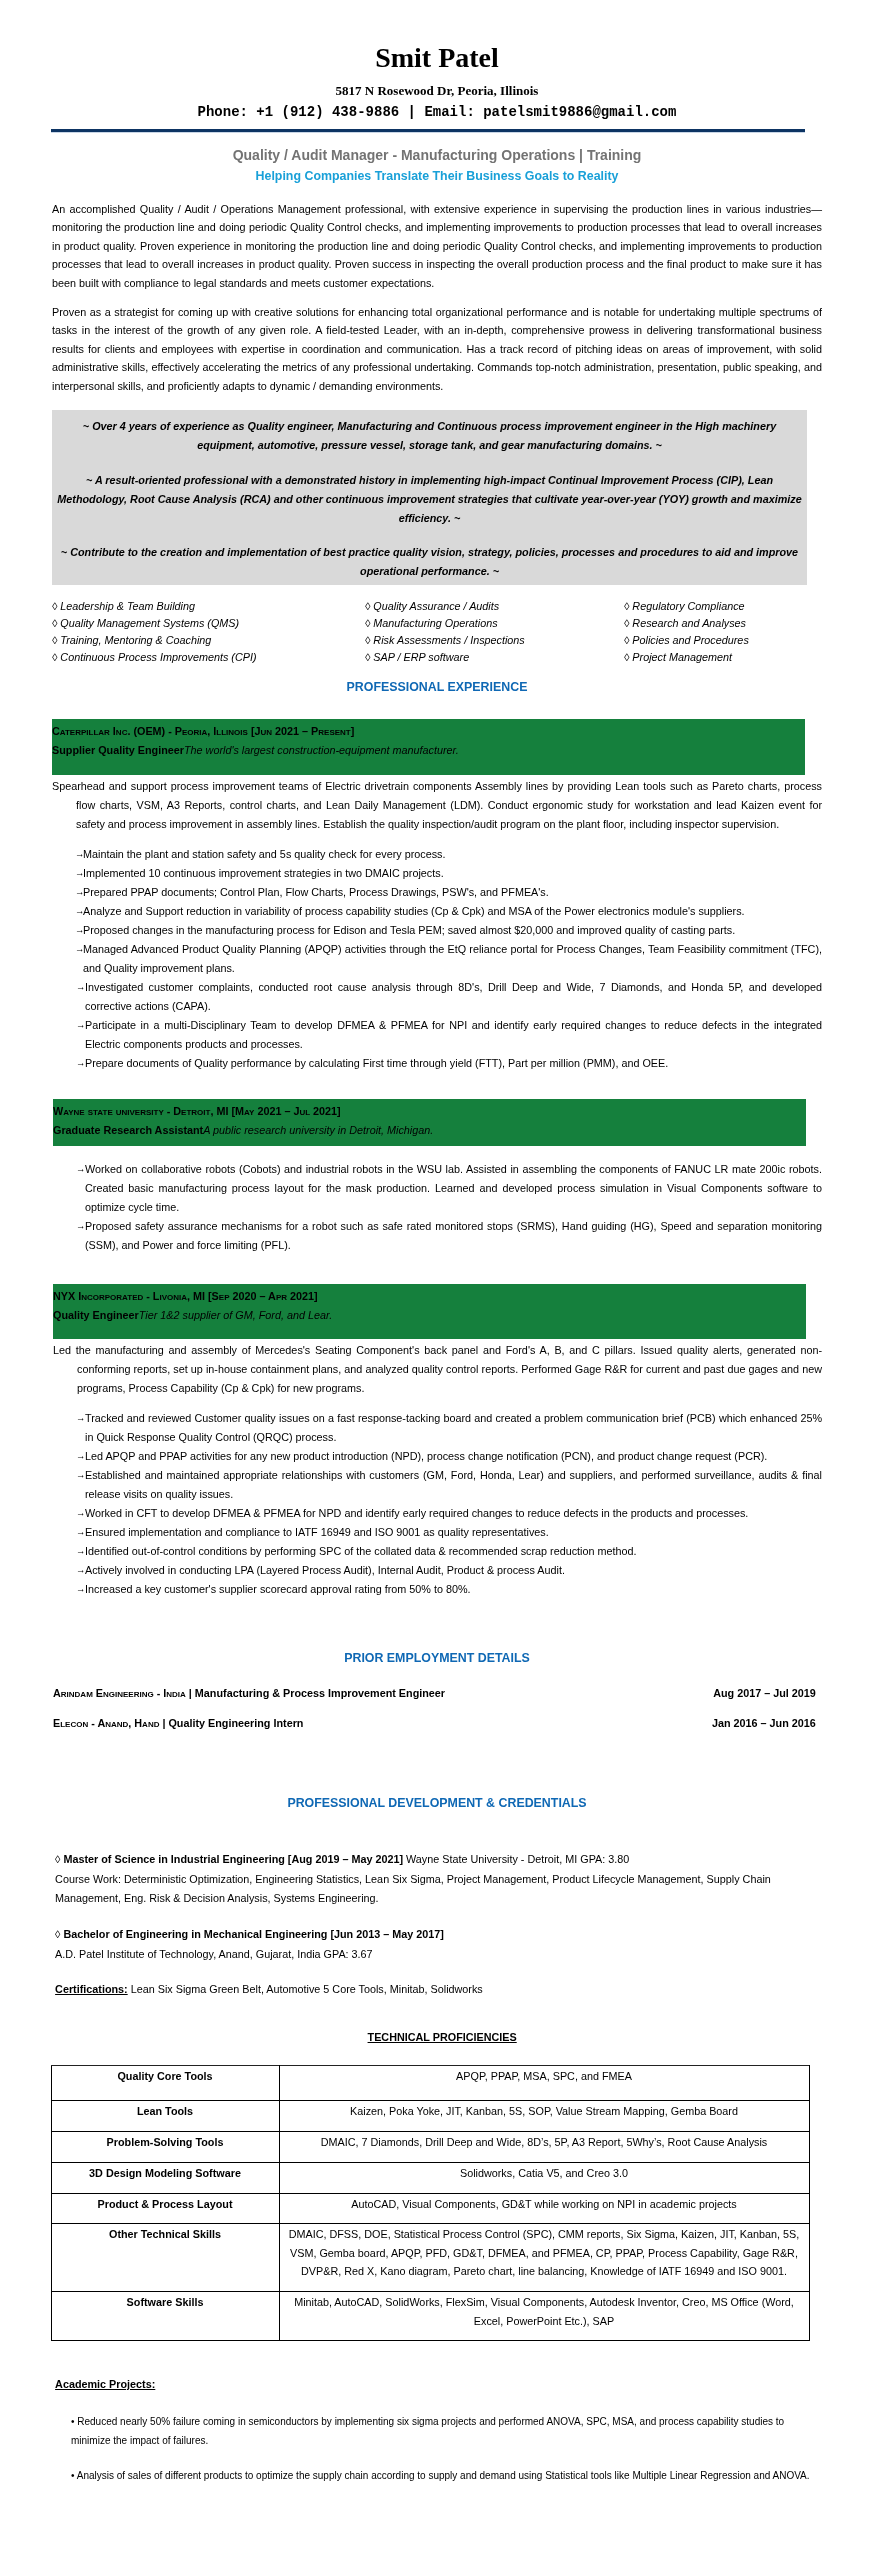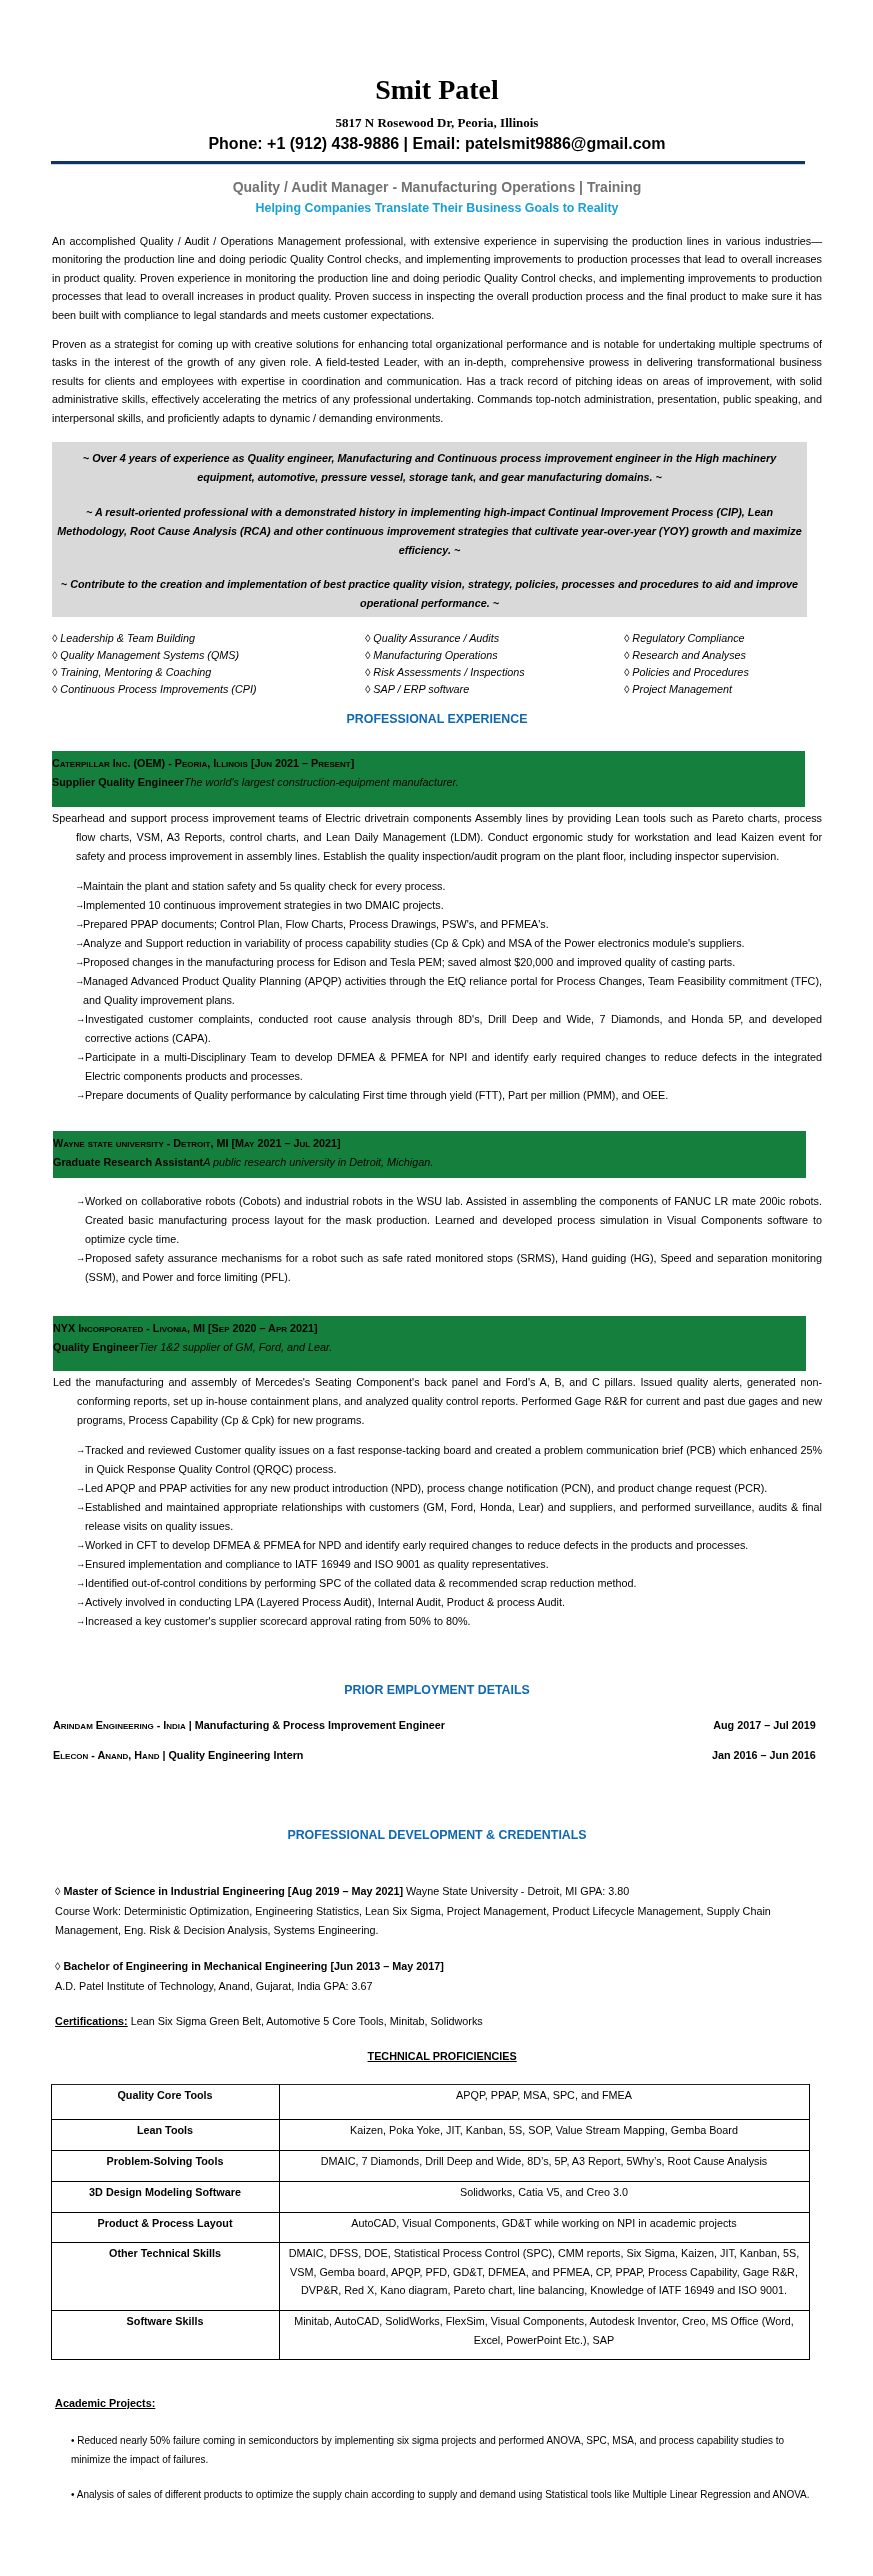--- a/index.html
+++ b/index.html
@@ -1,22 +1,22 @@
 <!DOCTYPE html>
 <html style="font-size:8.2px"><head>
 <meta charset="utf-8">
 <style>
   html, body { margin: 0; padding: 0; background: #ffffff; }
   body { width: 874px; min-height: 2687px; font-family: "Liberation Sans", sans-serif; color: #000; }
   .page { position: relative; padding: 0 52px 0 52px; box-sizing: border-box; width: 874px; }
 
-  .header { text-align: center; padding-top: 74px; }
+  .header { text-align: center; padding-top: 42px; }
   .name { font-family: "Liberation Serif", serif; font-weight: bold; font-size: 28px; line-height: 32px; }
   .addr { font-family: "Liberation Serif", serif; font-weight: bold; font-size: 13px; line-height: 20.6px; margin-top: 7.2px; }
-  .contact { font-family: Liberation Sans, sans-serif; font-weight: bold; font-size: 16px; line-height: 20.6px; }
+  .contact { font-family: Liberation Mono, monospace; font-weight: bold; font-size: 14px; line-height: 20.6px; }
   .rule { height: 3.1px; background: #0d3463; border-bottom: 0.5px solid #c9d6e6; margin: 6.2px 0 0 0; width: 754px; margin-left: -1.5px; }
 
   .headline { text-align: center; color: #737373; font-weight: bold; font-size: 14px; line-height: 20.6px; margin-top: 12.4px; }
   .tagline { text-align: center; color: #19a0d8; font-weight: bold; font-size: 12.4px; line-height: 20.6px; margin-top: 0; }
 
   .para { font-size: 10.8px; line-height: 18.5px; text-align: justify; margin-top: 13.4px; }
   .para + .para { margin-top: 0; }
 
   .highlight-box { background: #d9d9d9; margin-top: 14.4px; padding: 7.2px 1px 4.1px 1px; width: 755px; box-sizing: border-box; }
   .highlight-box p { margin: 0 0 15.5px 0; text-align: center; font-style: italic; font-weight: bold; font-size: 10.8px; line-height: 19px; }
@@ -50,21 +50,21 @@
   .prior-row .co { font-variant: small-caps; }
   .prior-first { margin-top: 15.5px; }
 
   .creds-title { margin-top: 60px; }
   .edu { font-size: 10.8px; line-height: 19.6px; margin-left: 3.1px; margin-top: 37px; }
   .edu b { font-weight: bold; }
   .edu + .edu { margin-top: 16.5px; }
   .cert { font-size: 10.8px; line-height: 19.6px; margin-left: 3.1px; margin-top: 15.5px; }
   .cert .lbl { font-weight: bold; text-decoration: underline; }
 
-  .tp-title { text-align: center; font-weight: bold; font-size: 10.8px; line-height: 19.6px; text-decoration: underline; margin-top: 15px; margin-left: 10.3px; }
+  .tp-title { text-align: center; font-weight: bold; font-size: 10.8px; line-height: 19.6px; text-decoration: underline; margin-top: 28px; margin-left: 10.3px; }
 
   table.tp { border-collapse: collapse; width: 759px; margin-top: 17.5px; margin-left: -1.5px; font-size: 10.8px; line-height: 18.5px; }
   table.tp td { border: 1px solid #000; border-top: 1.5px solid #222; vertical-align: top; text-align: center; padding: 1px 4.1px 10.3px 4.1px; }
   table.tp td.k { width: 61px; font-weight: bold; width: 61px; }
 
   .acad-title { font-weight: bold; text-decoration: underline; font-size: 10.8px; line-height: 19.6px; margin-left: 3.1px; margin-top: 34px; }
   .acad { font-size: 10px; line-height: 19.6px; margin-left: 19px; margin-top: 15.5px; }
   .acad:first-of-type { margin-top: 16.5px; }
 </style>
 </head>

